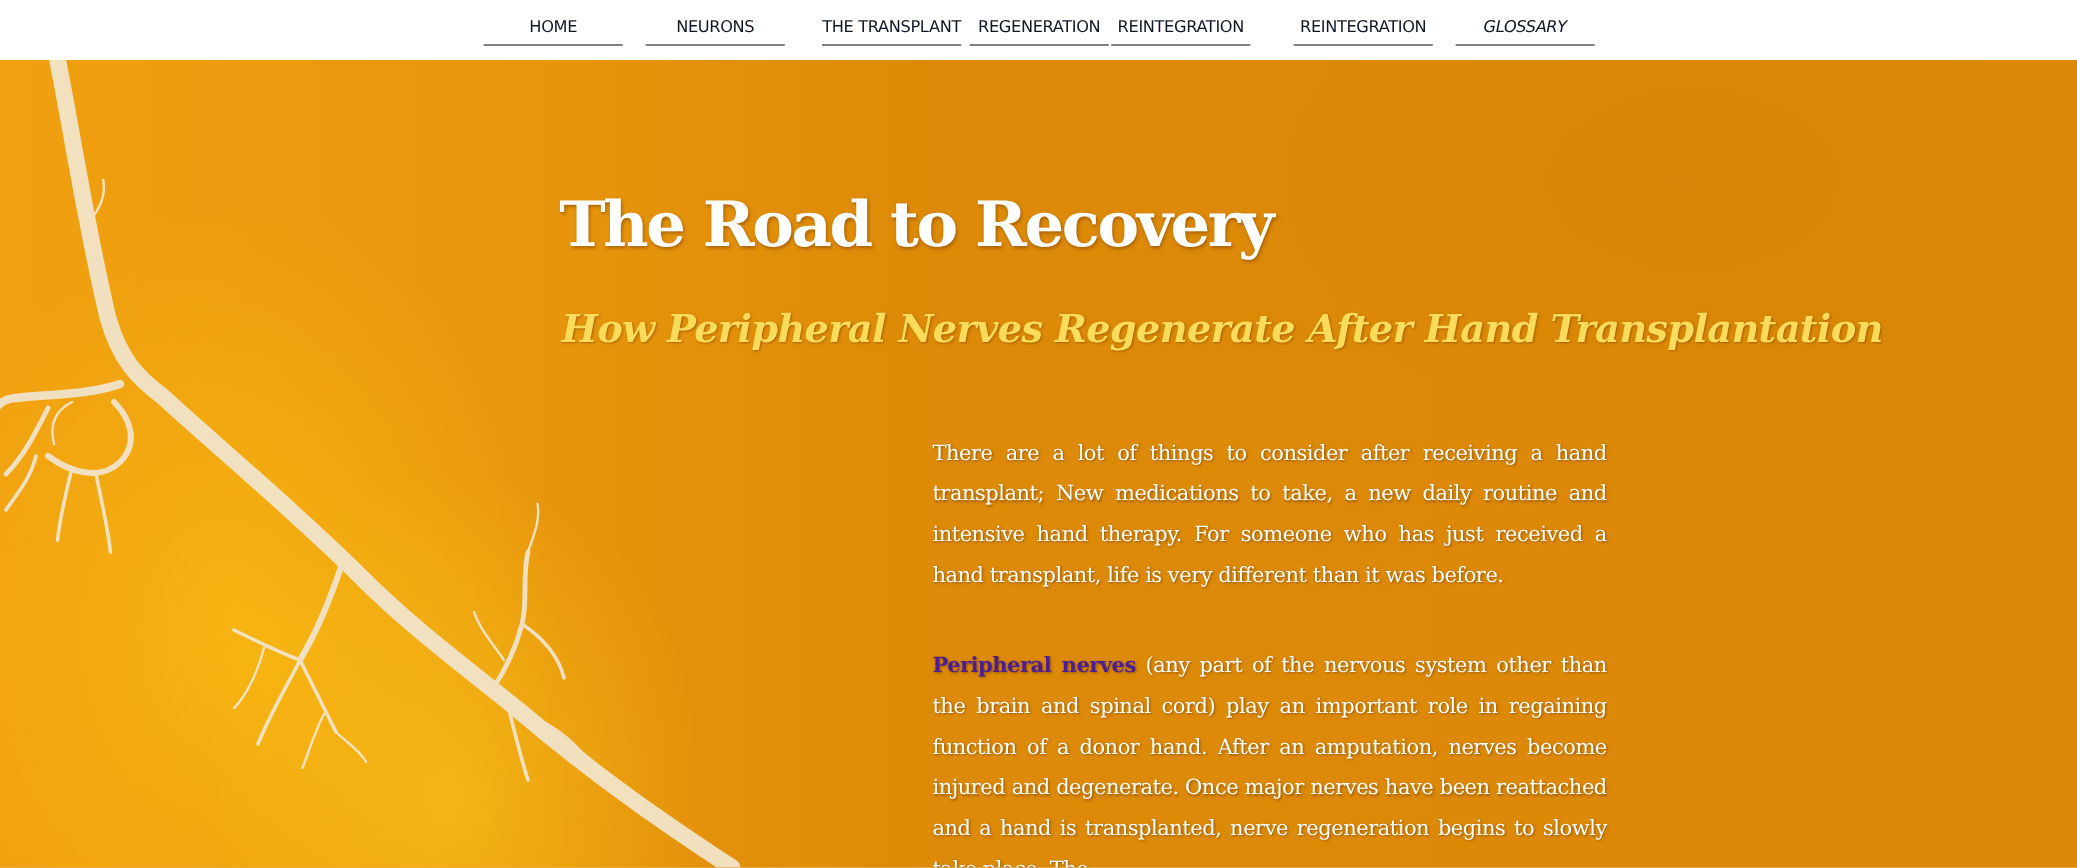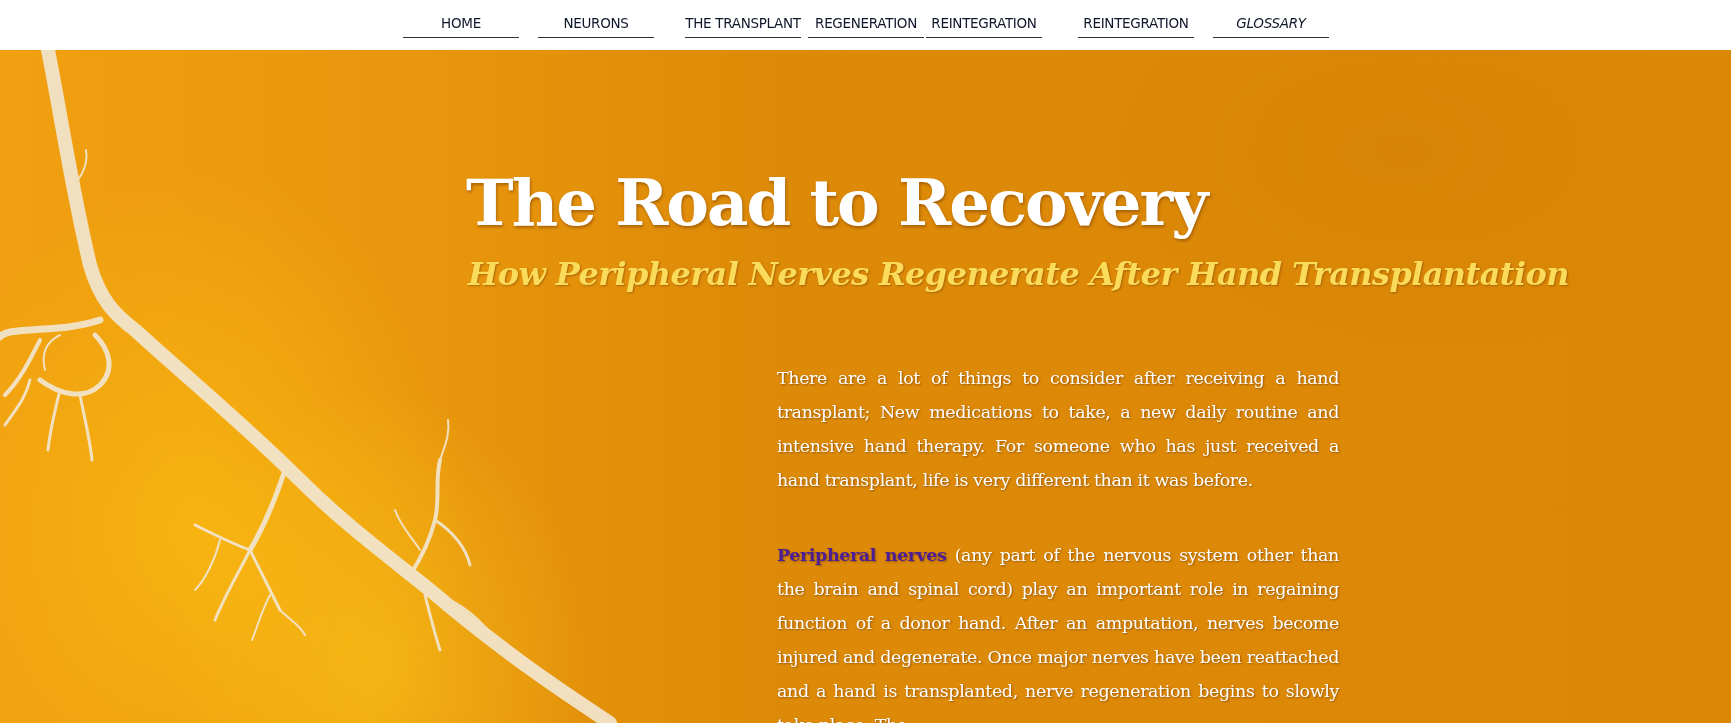--- a/index.html
+++ b/index.html
@@ -51,21 +51,21 @@
     }
     .neuron {
       position: absolute;
       left: 0; top: 0;
     }
     .title {
       position: absolute;
       top: 72px;
       left: 466px;
       font-family: "DejaVu Serif", serif;
-      font-size: 64px;
+      font-size: 52px;
       color: #ffffff;
       letter-spacing: -2px;
       text-shadow: 1px 2px 3px rgba(120,60,0,0.55);
       white-space: nowrap;
       line-height: 1.2;
     }
     .subtitle {
       position: absolute;
       top: 178px;
       left: 468px;

